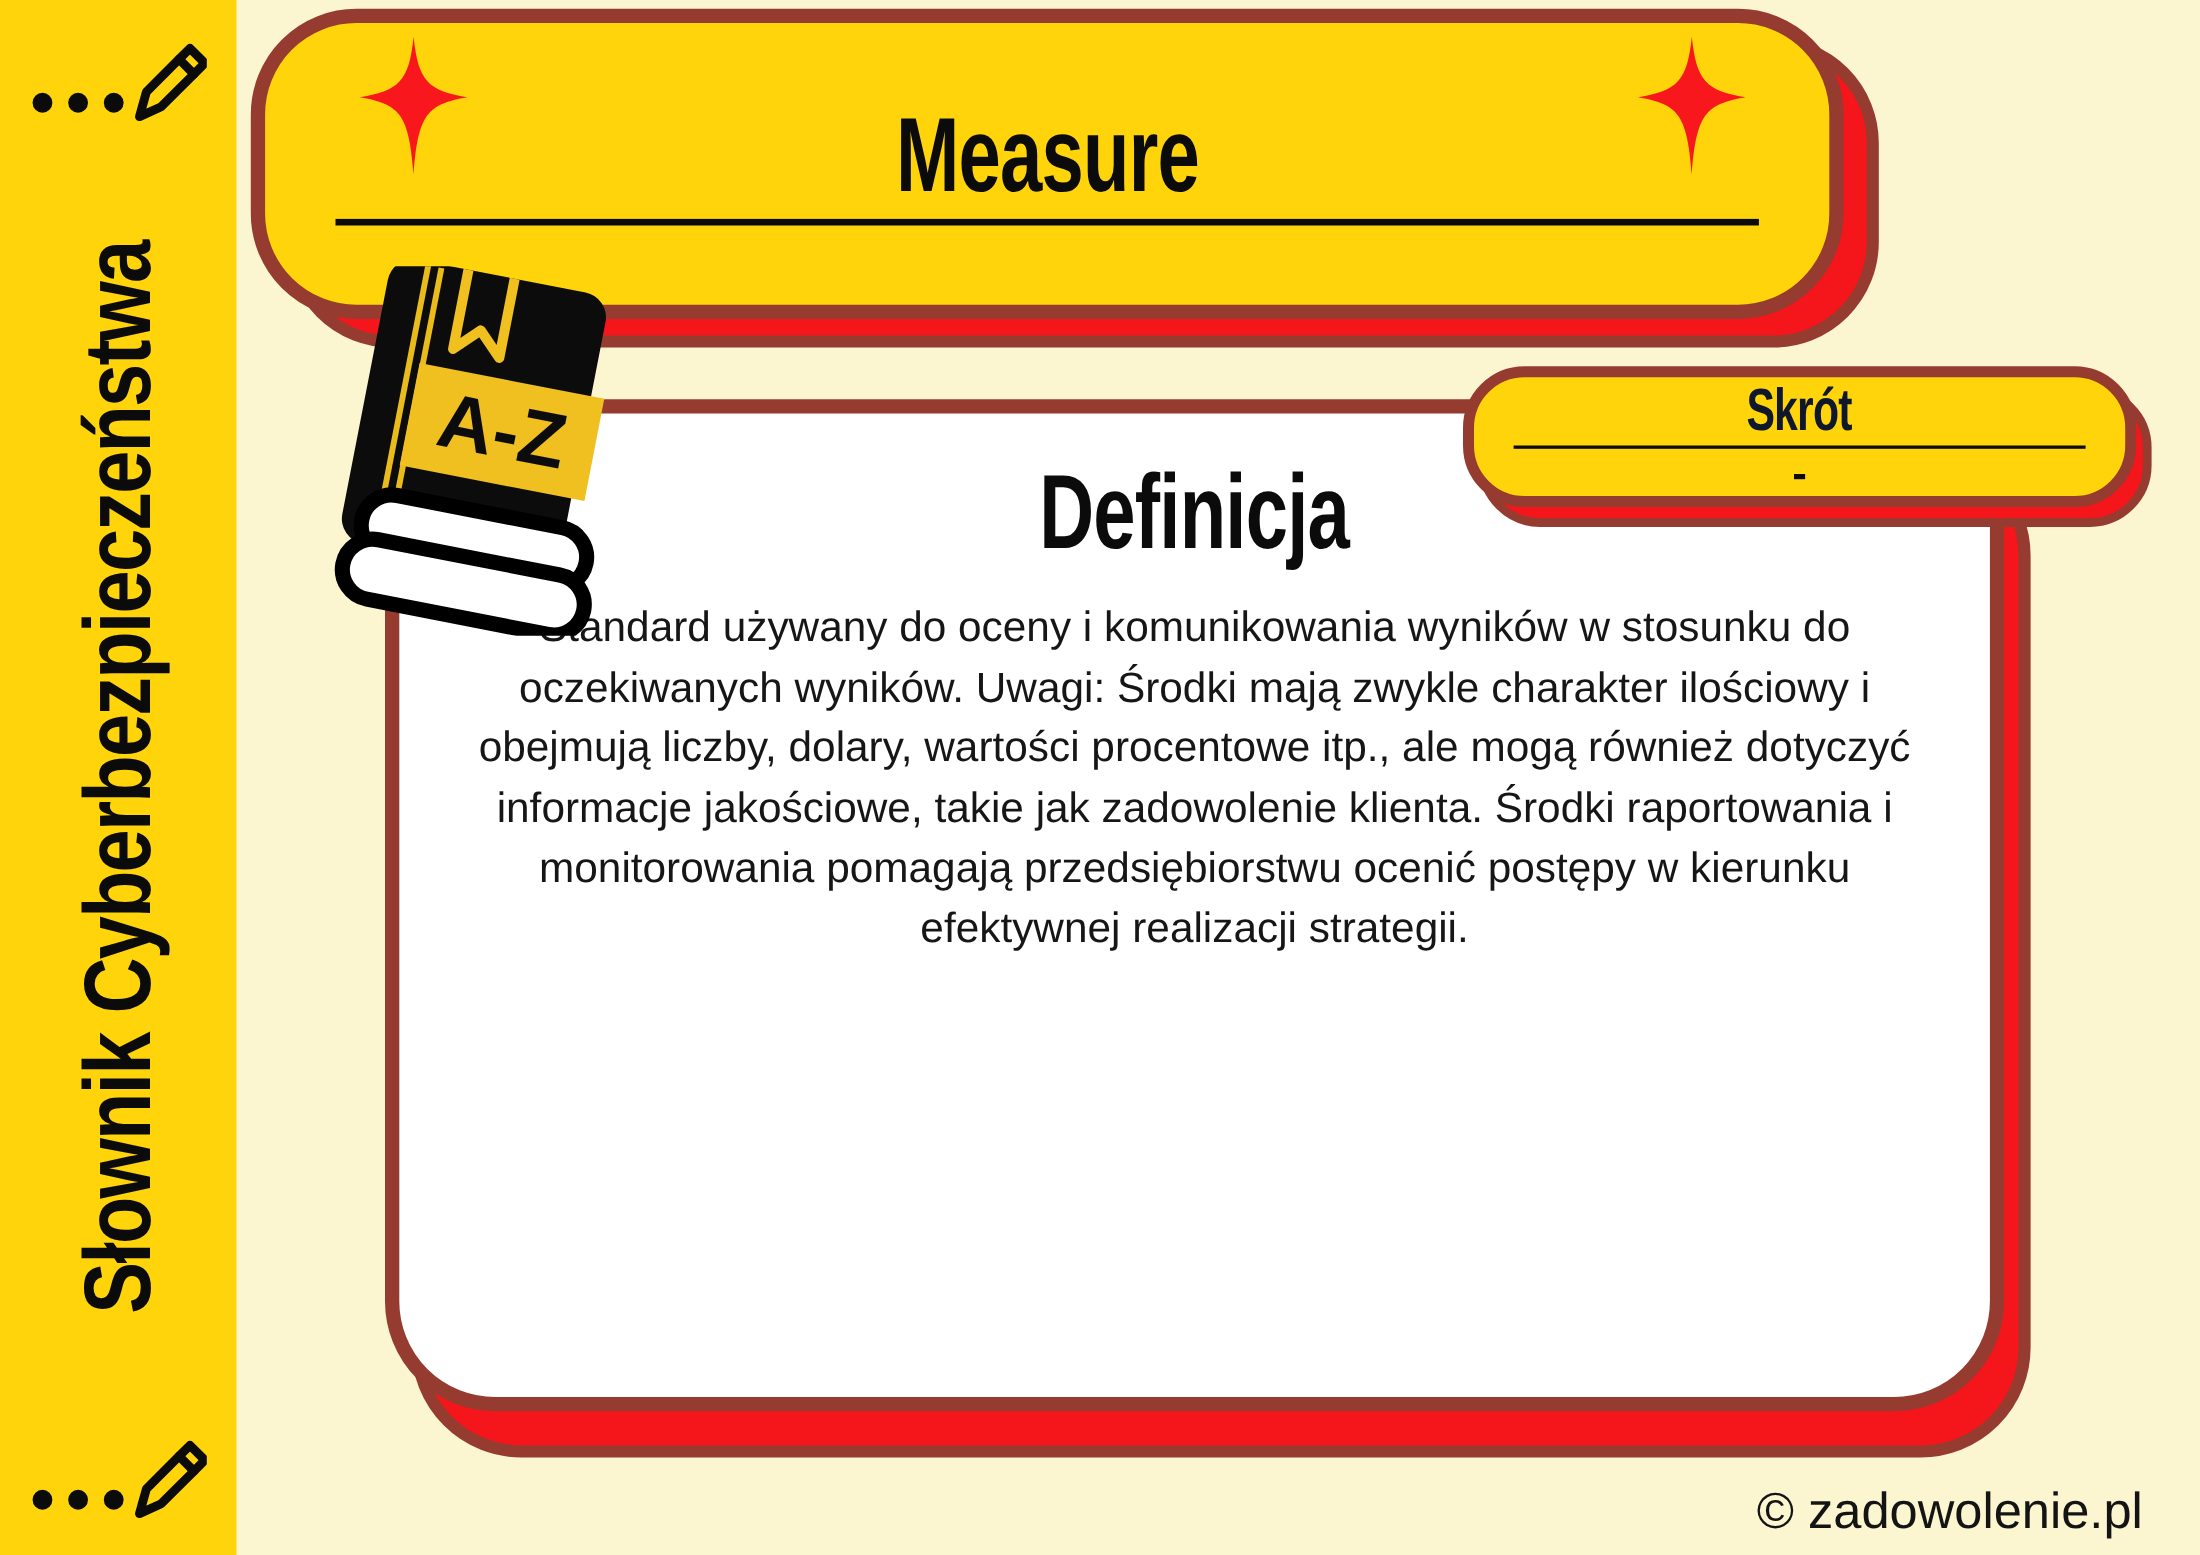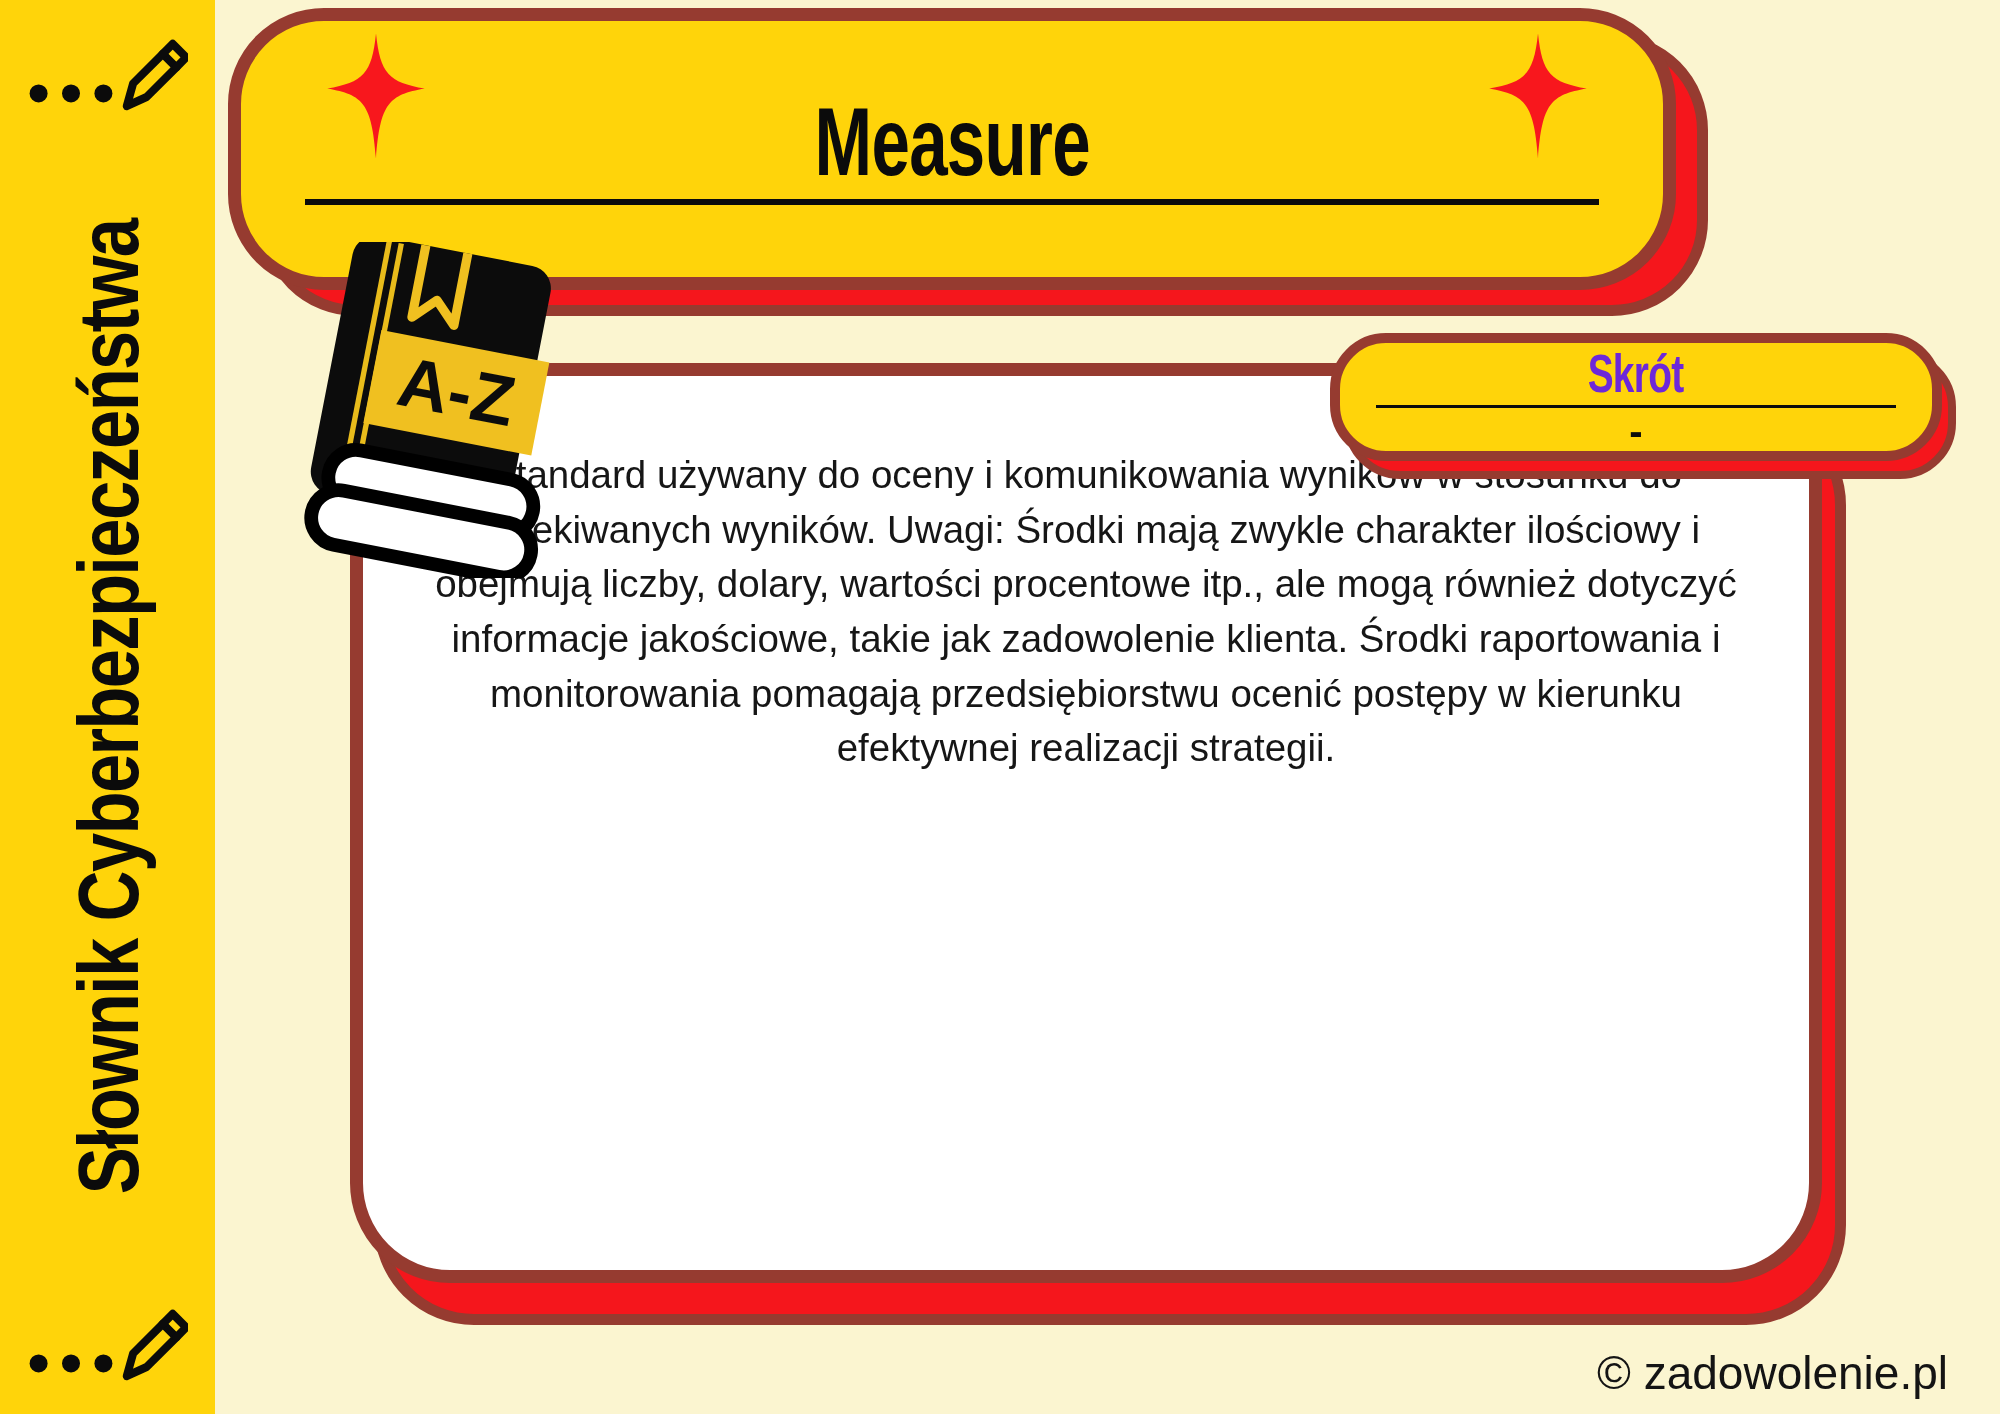--- a/index.html
+++ b/index.html
@@ -42,21 +42,21 @@
   .term{font-weight:800;font-size:96px;line-height:1.02;color:#0b0b0b;}
   .header-divider{width:91%;height:6px;background:#0b0b0b;border:none;}
   .sparkle{position:absolute;top:12px;width:106px;height:128px;}
   .sparkle.left{left:82px;}
   .sparkle.right{right:72px;}
 
   
   .skrot-card{left:1330px;top:333px;width:612px;height:128px;border-radius:56px;z-index:6;}
   .skrot-card .card-shadow{transform:translate(14px,18px);border-width:8px;}
   .skrot-card .card-face{border-width:10px;justify-content:center;gap:5px;}
-  .skrot-title{font-weight:800;font-size:54px;line-height:1;color:#6d28d9;text-decoration:underline;}
+  .skrot-title{font-weight:800;font-size:54px;line-height:1;color:#0f172a;text-decoration:underline;}
   .skrot-divider{width:88%;height:3px;background:#0b0b0b;border:none;}
   .skrot-value{font-weight:800;font-size:40px;line-height:0.9;color:#0b0b0b;}
 
   
   .main-card{left:350px;top:363px;width:1472px;height:920px;border-radius:100px;z-index:2;}
   .main-card .card-shadow{transform:translate(24px,42px);}
   .main-card .card-face{background:#ffffff;padding-top:42px;}
   .def-title{font-weight:800;font-size:96px;line-height:1;color:#0b0b0b;}
   .def-body{
     width:1348px;margin-top:30px;text-align:center;
@@ -143,19 +143,22 @@
         <span class="condensed">Skrót</span>
       </div>
       <div class="skrot-divider"></div>
       <div class="skrot-value">-</div>
     </div>
   </div>
 
   <div class="card main-card">
     <div class="card-shadow"></div>
     <div class="card-face">
+      <div class="def-title">
+        <span class="condensed">Definicja</span>
+      </div>
       <p class="def-body">Standard używany do oceny i komunikowania wyników w stosunku do oczekiwanych wyników. Uwagi: Środki mają zwykle charakter ilościowy i obejmują liczby, dolary, wartości procentowe itp., ale mogą również dotyczyć informacje jakościowe, takie jak zadowolenie klienta. Środki raportowania i monitorowania pomagają przedsiębiorstwu ocenić postępy w kierunku efektywnej realizacji strategii.</p>
     </div>
   </div>
 
   <div class="footer">© zadowolenie.pl</div>
 
 </div>
 
 </body></html>

